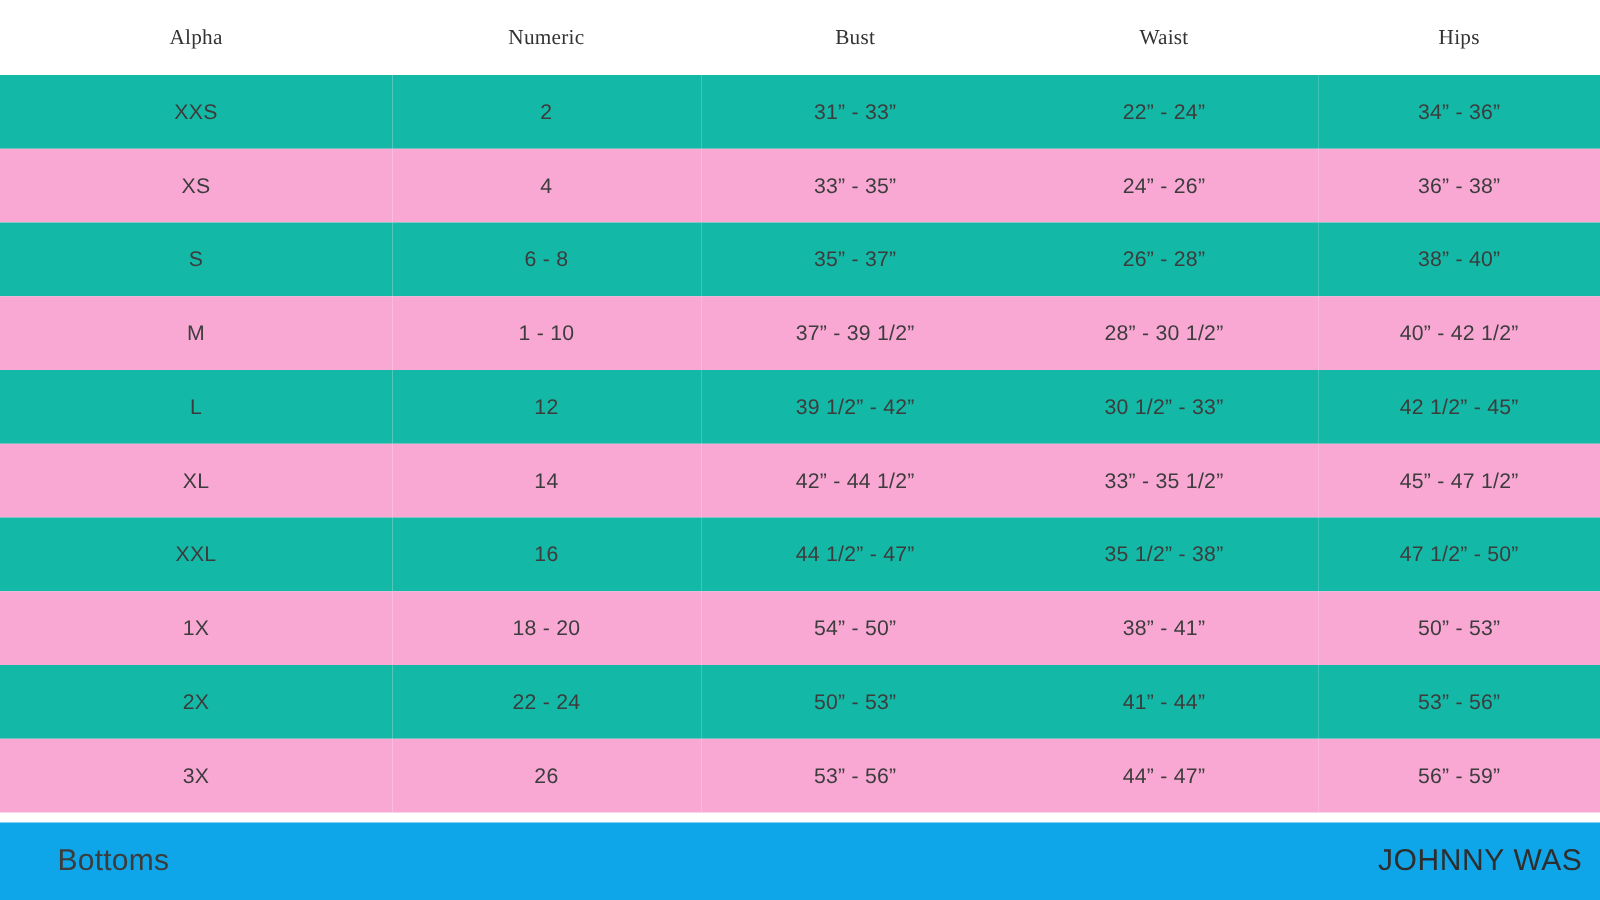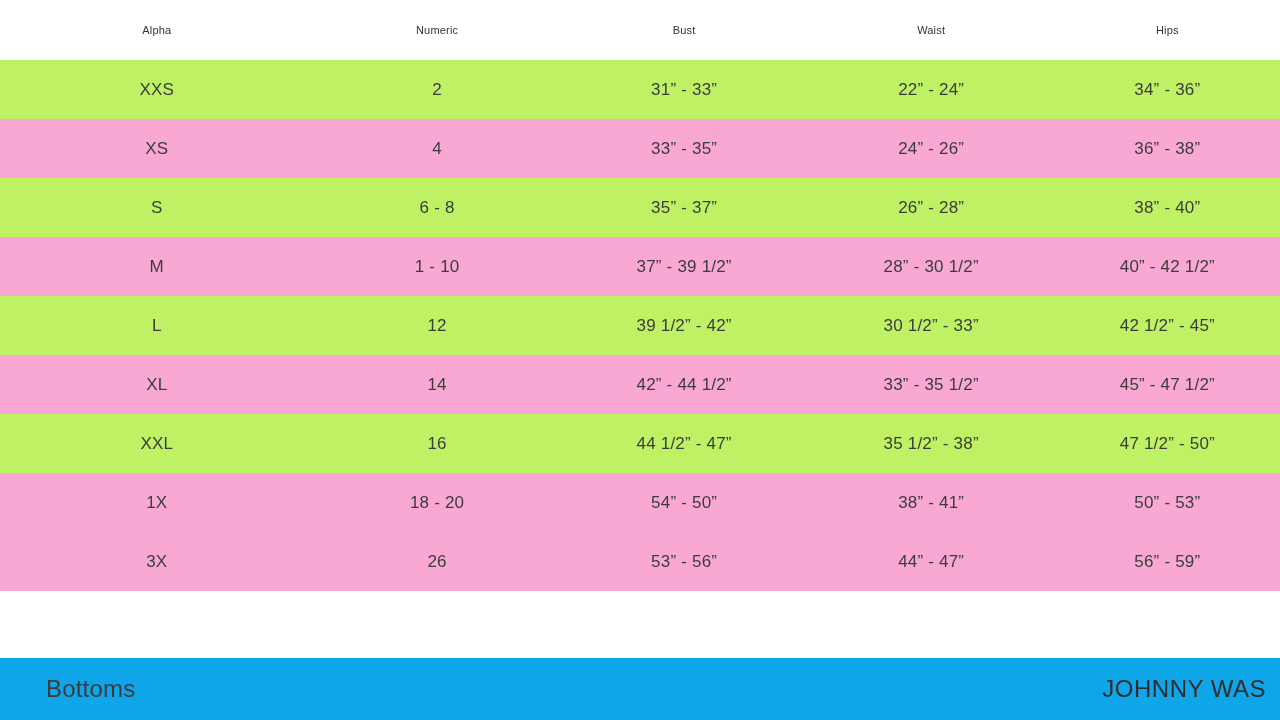--- a/index.html
+++ b/index.html
@@ -31,25 +31,26 @@
     font-weight: normal;
     font-size: 17px;
     color: #3c3c3c;
     padding: 0;
     height: 59px;
     vertical-align: middle;
     letter-spacing: 0.2px;
   }
   table.size-table thead th {
     height: 60px;
-    font-size: 11px;
+    font-size: 17px;
     color: #333333;
+    font-family: Liberation Serif, serif;
   }
   table.size-table tbody tr.shaded {
-    background: #bef264;
+    background: #14b8a6;
   }
   table.size-table tbody tr.plain {
     background: #f9a8d4;
   }
   
   col.c-alpha   { width: 24.5%; }
   col.c-numeric { width: 19.3%; }
   col.c-bust    { width: 19.3%; }
   col.c-waist   { width: 19.3%; }
   col.c-hips    { width: 17.6%; }
@@ -152,20 +153,27 @@
         <td>35 1/2” - 38”</td>
         <td>47 1/2” - 50”</td>
       </tr>
       <tr class="plain">
         <td>1X</td>
         <td>18 - 20</td>
         <td>54” - 50”</td>
         <td>38” - 41”</td>
         <td>50” - 53”</td>
       </tr>
+      <tr class="shaded">
+        <td>2X</td>
+        <td>22 - 24</td>
+        <td>50” - 53”</td>
+        <td>41” - 44”</td>
+        <td>53” - 56”</td>
+      </tr>
       <tr class="plain">
         <td>3X</td>
         <td>26</td>
         <td>53” - 56”</td>
         <td>44” - 47”</td>
         <td>56” - 59”</td>
       </tr>
     </tbody>
   </table>
 

